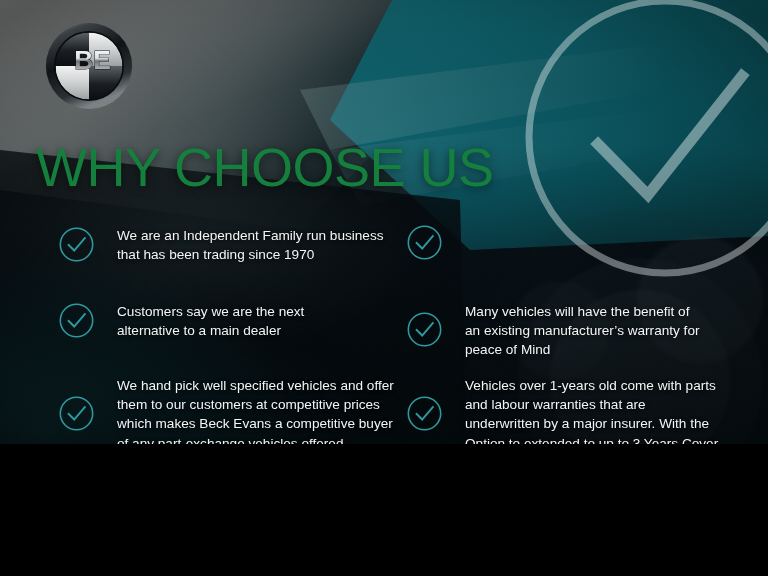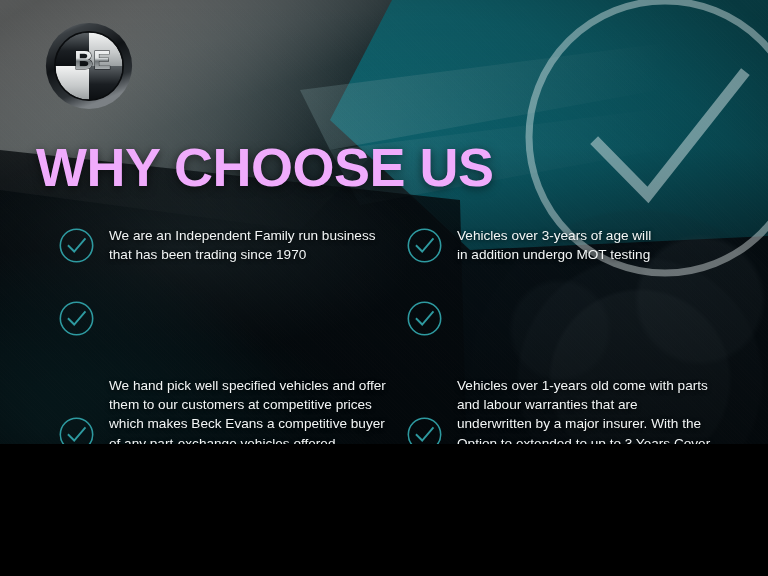--- a/index.html
+++ b/index.html
@@ -92,43 +92,44 @@
     position: absolute;
     left: 45px; top: 22px;
     width: 88px; height: 88px;
   }
 
   
   .title {
     position: absolute;
     left: 36px;
     top: 140px;
-    color: #f0abfc;
+    color: #15803d;
     font-size: 54px;
-    font-weight: bold;
+    font-weight: normal;
     letter-spacing: -0.5px;
     line-height: 1;
     white-space: nowrap;
     text-shadow: 0 2px 10px rgba(0,0,0,.55);
   }
 
   
   .col {
     position: absolute;
     top: 222px;
     width: 340px;
   }
   .col-left  { left: 58px; }
   .col-right { left: 406px; }
 
   .point {
     position: absolute;
     display: flex;
-    align-items: flex-end;
+    align-items: center;
     width: 340px;
+    gap: 8px;
   }
   .check {
     flex: 0 0 auto;
     width: 37px; height: 37px;
     margin-right: 14px;
     margin-top: 2px;
   }
   .point-text {
     color: #f3f6f6;
     font-size: 13.6px;
@@ -211,20 +212,22 @@
       </svg>
       <div class="point-text">We are an Independent Family run business
 that has been trading since 1970</div>
     </div>
 
     <div class="point" style="top:76px">
       <svg class="check" viewBox="0 0 40 40">
         <circle cx="20" cy="20" r="17.5" fill="none" stroke="#2e9aa0" stroke-width="1.7"></circle>
         <path d="M11.5 20.5 L17.5 26.5 L29 13" fill="none" stroke="#2e9aa0" stroke-width="2.1" stroke-linecap="square" stroke-linejoin="miter"></path>
       </svg>
+      <div class="point-text">Customers say we are the next
+alternative to a main dealer</div>
     </div>
 
     <div class="point" style="top:150px">
       <svg class="check" viewBox="0 0 40 40">
         <circle cx="20" cy="20" r="17.5" fill="none" stroke="#2e9aa0" stroke-width="1.7"></circle>
         <path d="M11.5 20.5 L17.5 26.5 L29 13" fill="none" stroke="#2e9aa0" stroke-width="2.1" stroke-linecap="square" stroke-linejoin="miter"></path>
       </svg>
       <div class="point-text">We hand pick well specified vehicles and offer
 them to our customers at competitive prices
 which makes Beck Evans a competitive buyer
@@ -238,29 +241,30 @@
       </svg>
     </div>
   </div>
 
   <div class="col col-right">
     <div class="point" style="top:0px">
       <svg class="check" viewBox="0 0 40 40">
         <circle cx="20" cy="20" r="17.5" fill="none" stroke="#2e9aa0" stroke-width="1.7"></circle>
         <path d="M11.5 20.5 L17.5 26.5 L29 13" fill="none" stroke="#2e9aa0" stroke-width="2.1" stroke-linecap="square" stroke-linejoin="miter"></path>
       </svg>
-      <div class="point-text">Vehicles over 3-years of age will
-in addition undergo MOT testing</div>
     </div>
 
     <div class="point" style="top:76px">
       <svg class="check" viewBox="0 0 40 40">
         <circle cx="20" cy="20" r="17.5" fill="none" stroke="#2e9aa0" stroke-width="1.7"></circle>
         <path d="M11.5 20.5 L17.5 26.5 L29 13" fill="none" stroke="#2e9aa0" stroke-width="2.1" stroke-linecap="square" stroke-linejoin="miter"></path>
       </svg>
+      <div class="point-text">Many vehicles will have the benefit of
+an existing manufacturer’s warranty for
+peace of Mind</div>
     </div>
 
     <div class="point" style="top:150px">
       <svg class="check" viewBox="0 0 40 40">
         <circle cx="20" cy="20" r="17.5" fill="none" stroke="#2e9aa0" stroke-width="1.7"></circle>
         <path d="M11.5 20.5 L17.5 26.5 L29 13" fill="none" stroke="#2e9aa0" stroke-width="2.1" stroke-linecap="square" stroke-linejoin="miter"></path>
       </svg>
       <div class="point-text">Vehicles over 1-years old come with parts
 and labour warranties that are
 underwritten by a major insurer. With the

